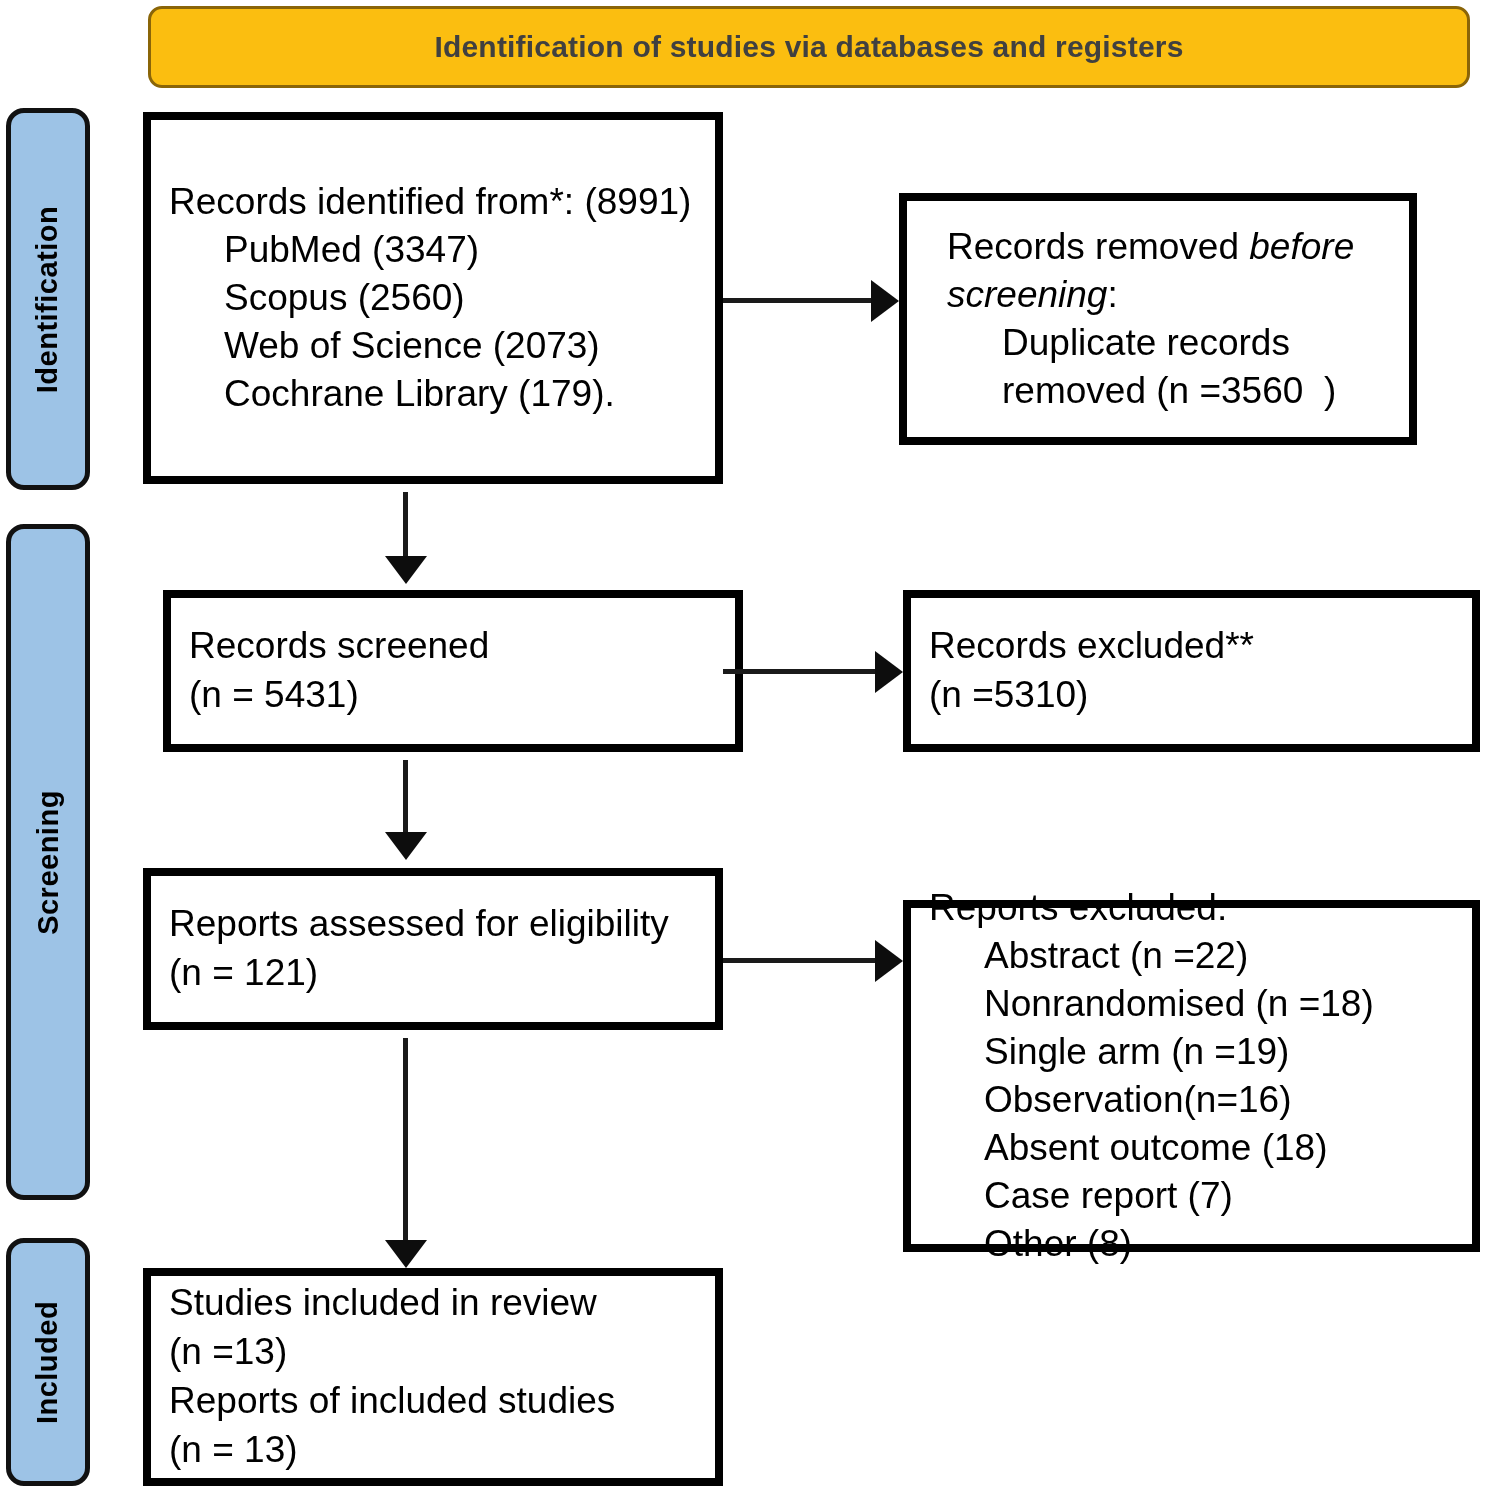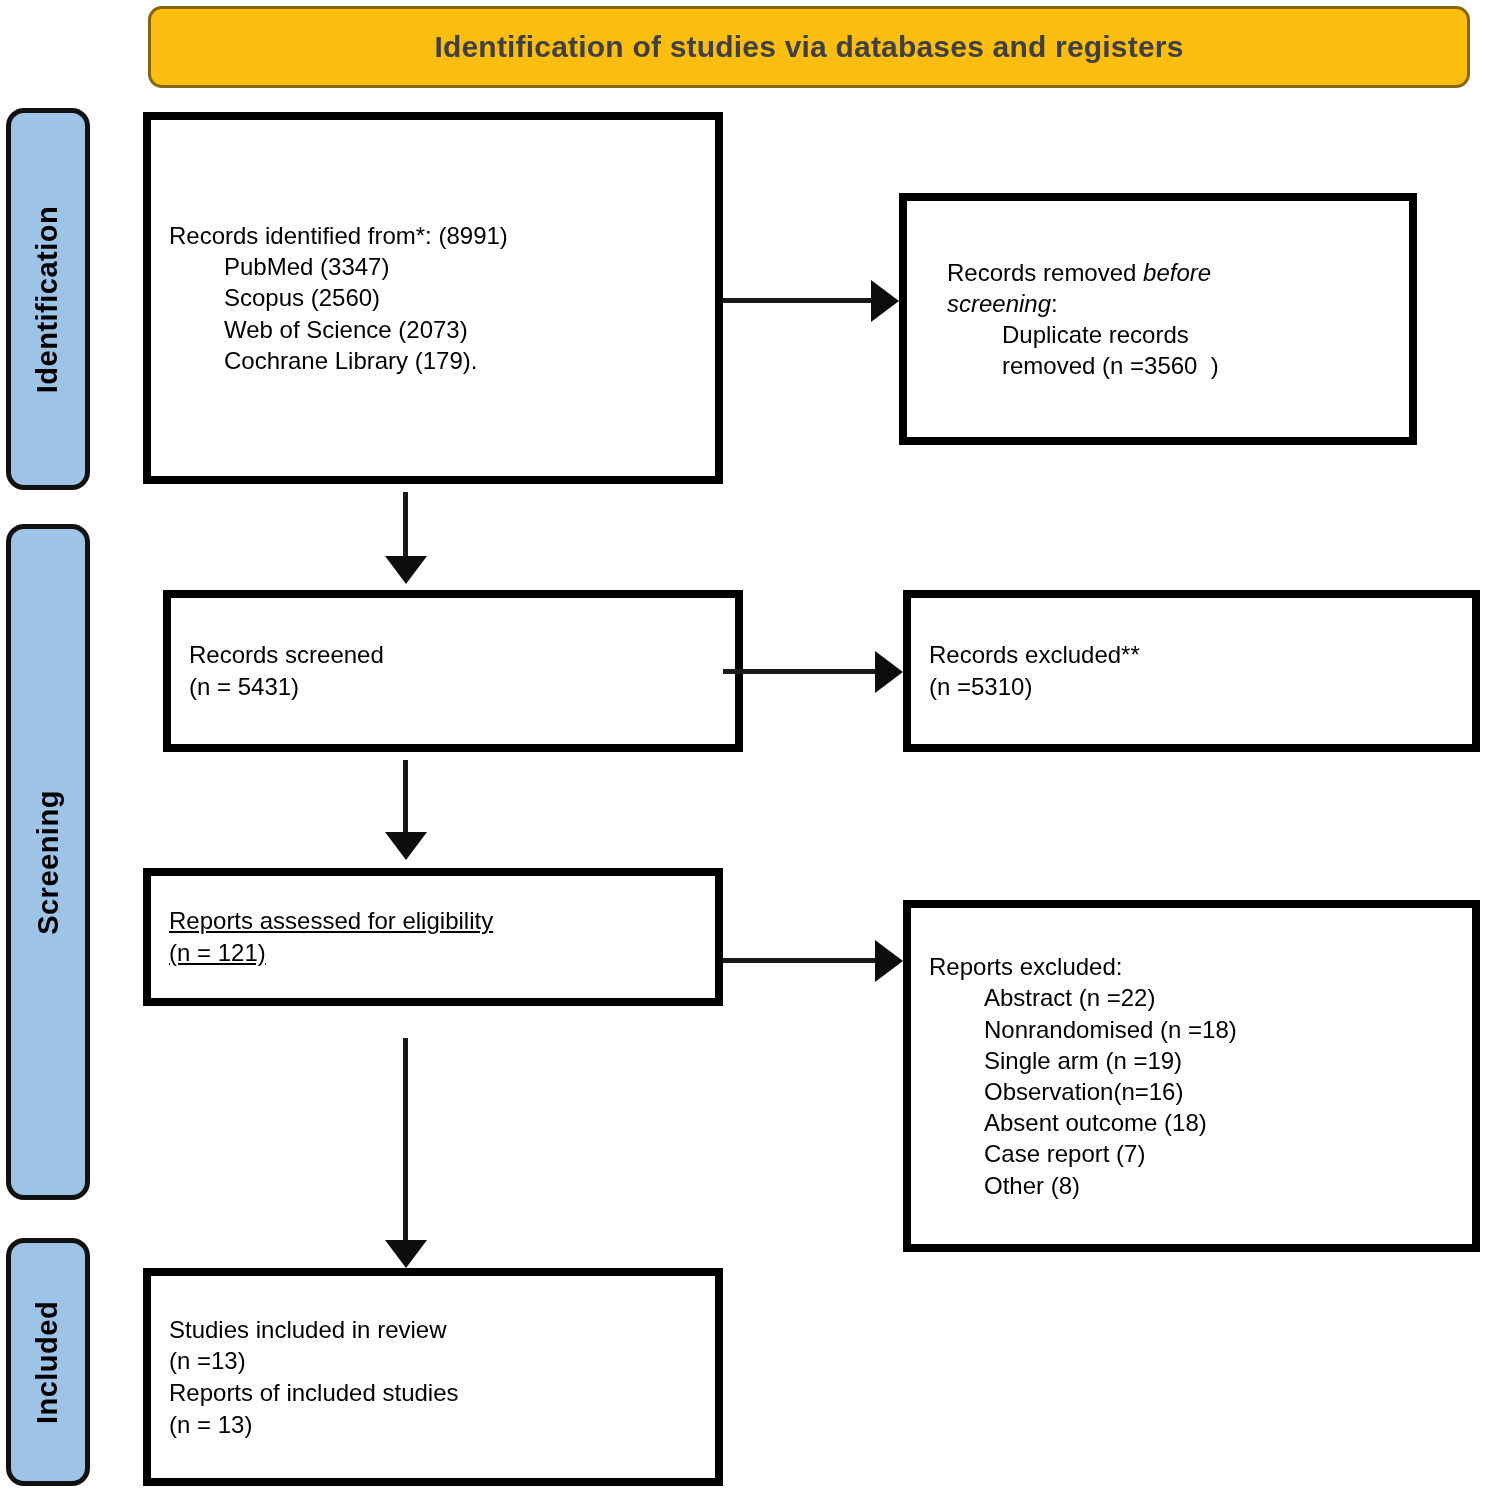--- a/index.html
+++ b/index.html
@@ -73,33 +73,33 @@
     border: 8px solid #000000;
     box-sizing: border-box;
     display: flex;
     flex-direction: column;
     justify-content: center;
   }
   .fbox .lines {
     padding: 0 18px;
   }
   .fline {
-    font-size: 24px;
+    font-size: 37px;
     line-height: 1.30;
     color: #000000;
     white-space: pre;
   }
   .fline.indent { padding-left: 55px; }
   .fline i { font-style: italic; }
 
   #box-identified   { left: 143px; top: 112px;  width: 580px;  height: 372px; }
   #box-removed      { left: 899px; top: 193px;  width: 518px;  height: 252px; padding-left: 22px; }
   #box-screened     { left: 143px; top: 590px;  width: 580px;  height: 162px; margin-left: 20px; }
   #box-excluded     { left: 903px; top: 590px;  width: 577px;  height: 162px; }
-  #box-eligibility  { left: 143px; top: 868px;  width: 580px;  height: 138px; text-decoration: underline; }
+  #box-eligibility  { left: 143px; top: 868px;  width: 580px;  height: 162px; }
   #box-reports-excl { left: 903px; top: 900px;  width: 577px;  height: 352px; }
   #box-included     { left: 143px; top: 1268px; width: 580px;  height: 218px; }
 
   #box-screened .fline,
   #box-excluded .fline,
   #box-eligibility .fline,
   #box-included .fline { line-height: 1.32; }
 
   
   .arrow-v {

